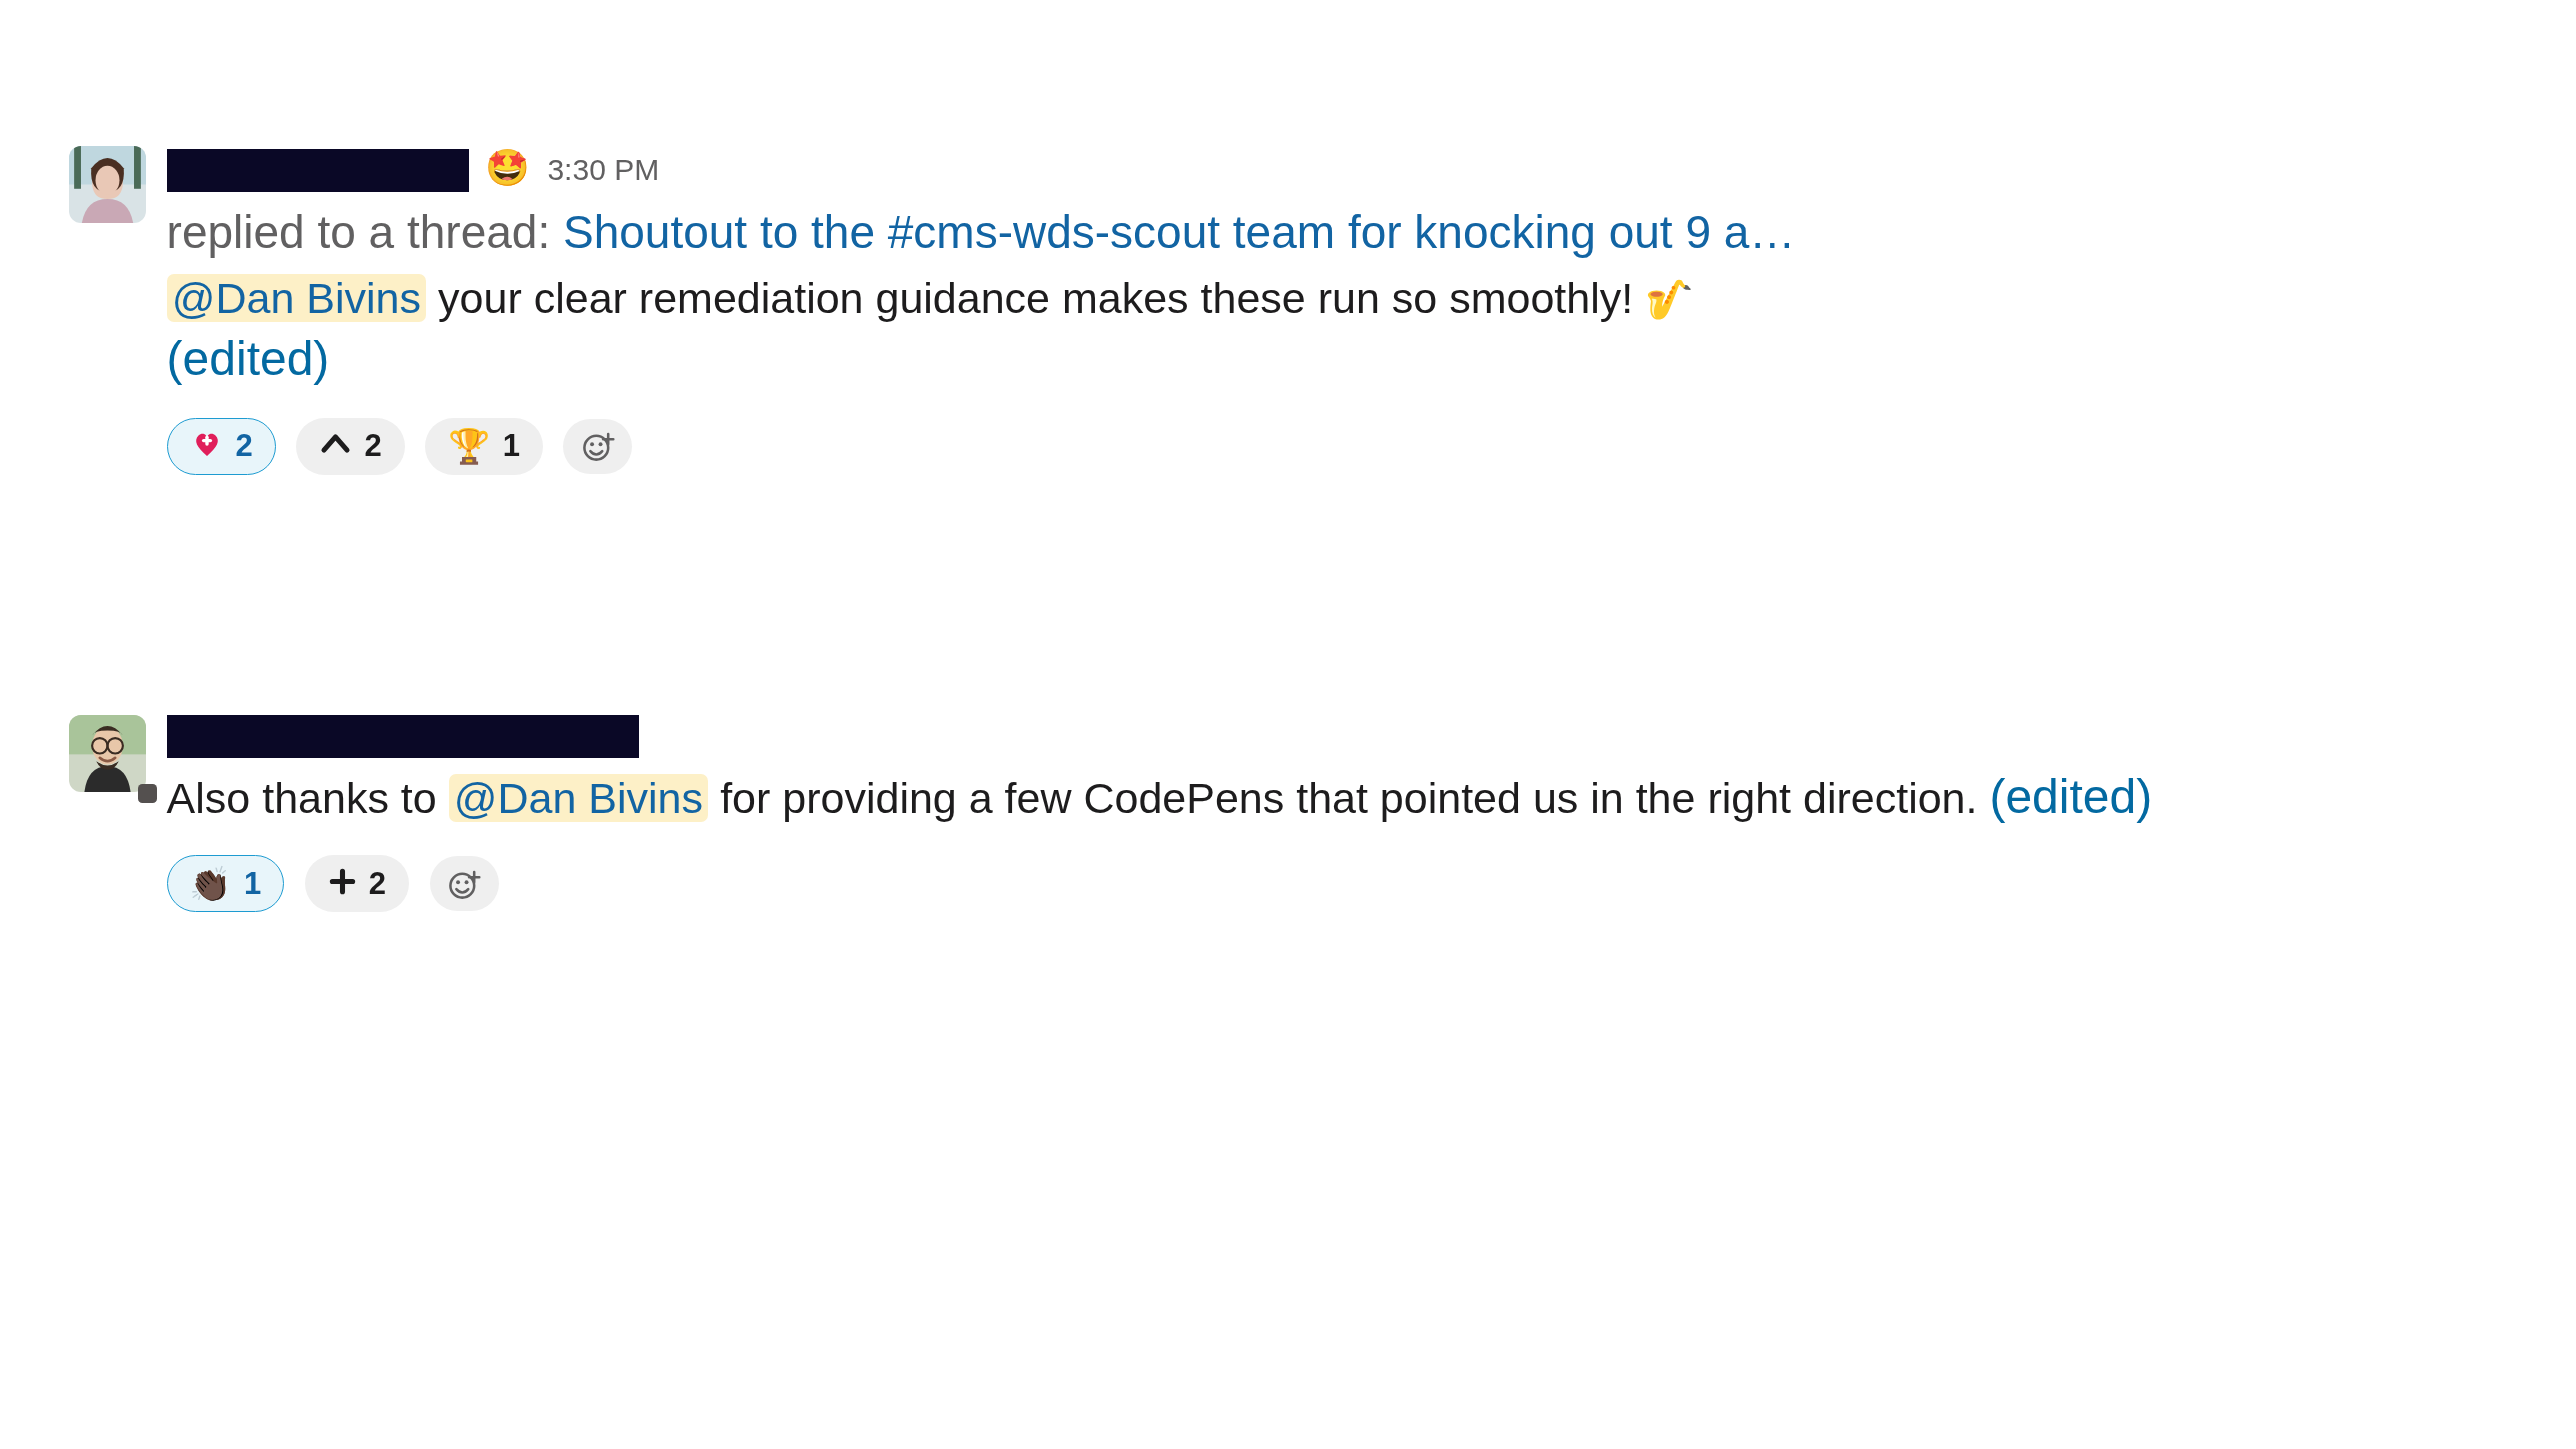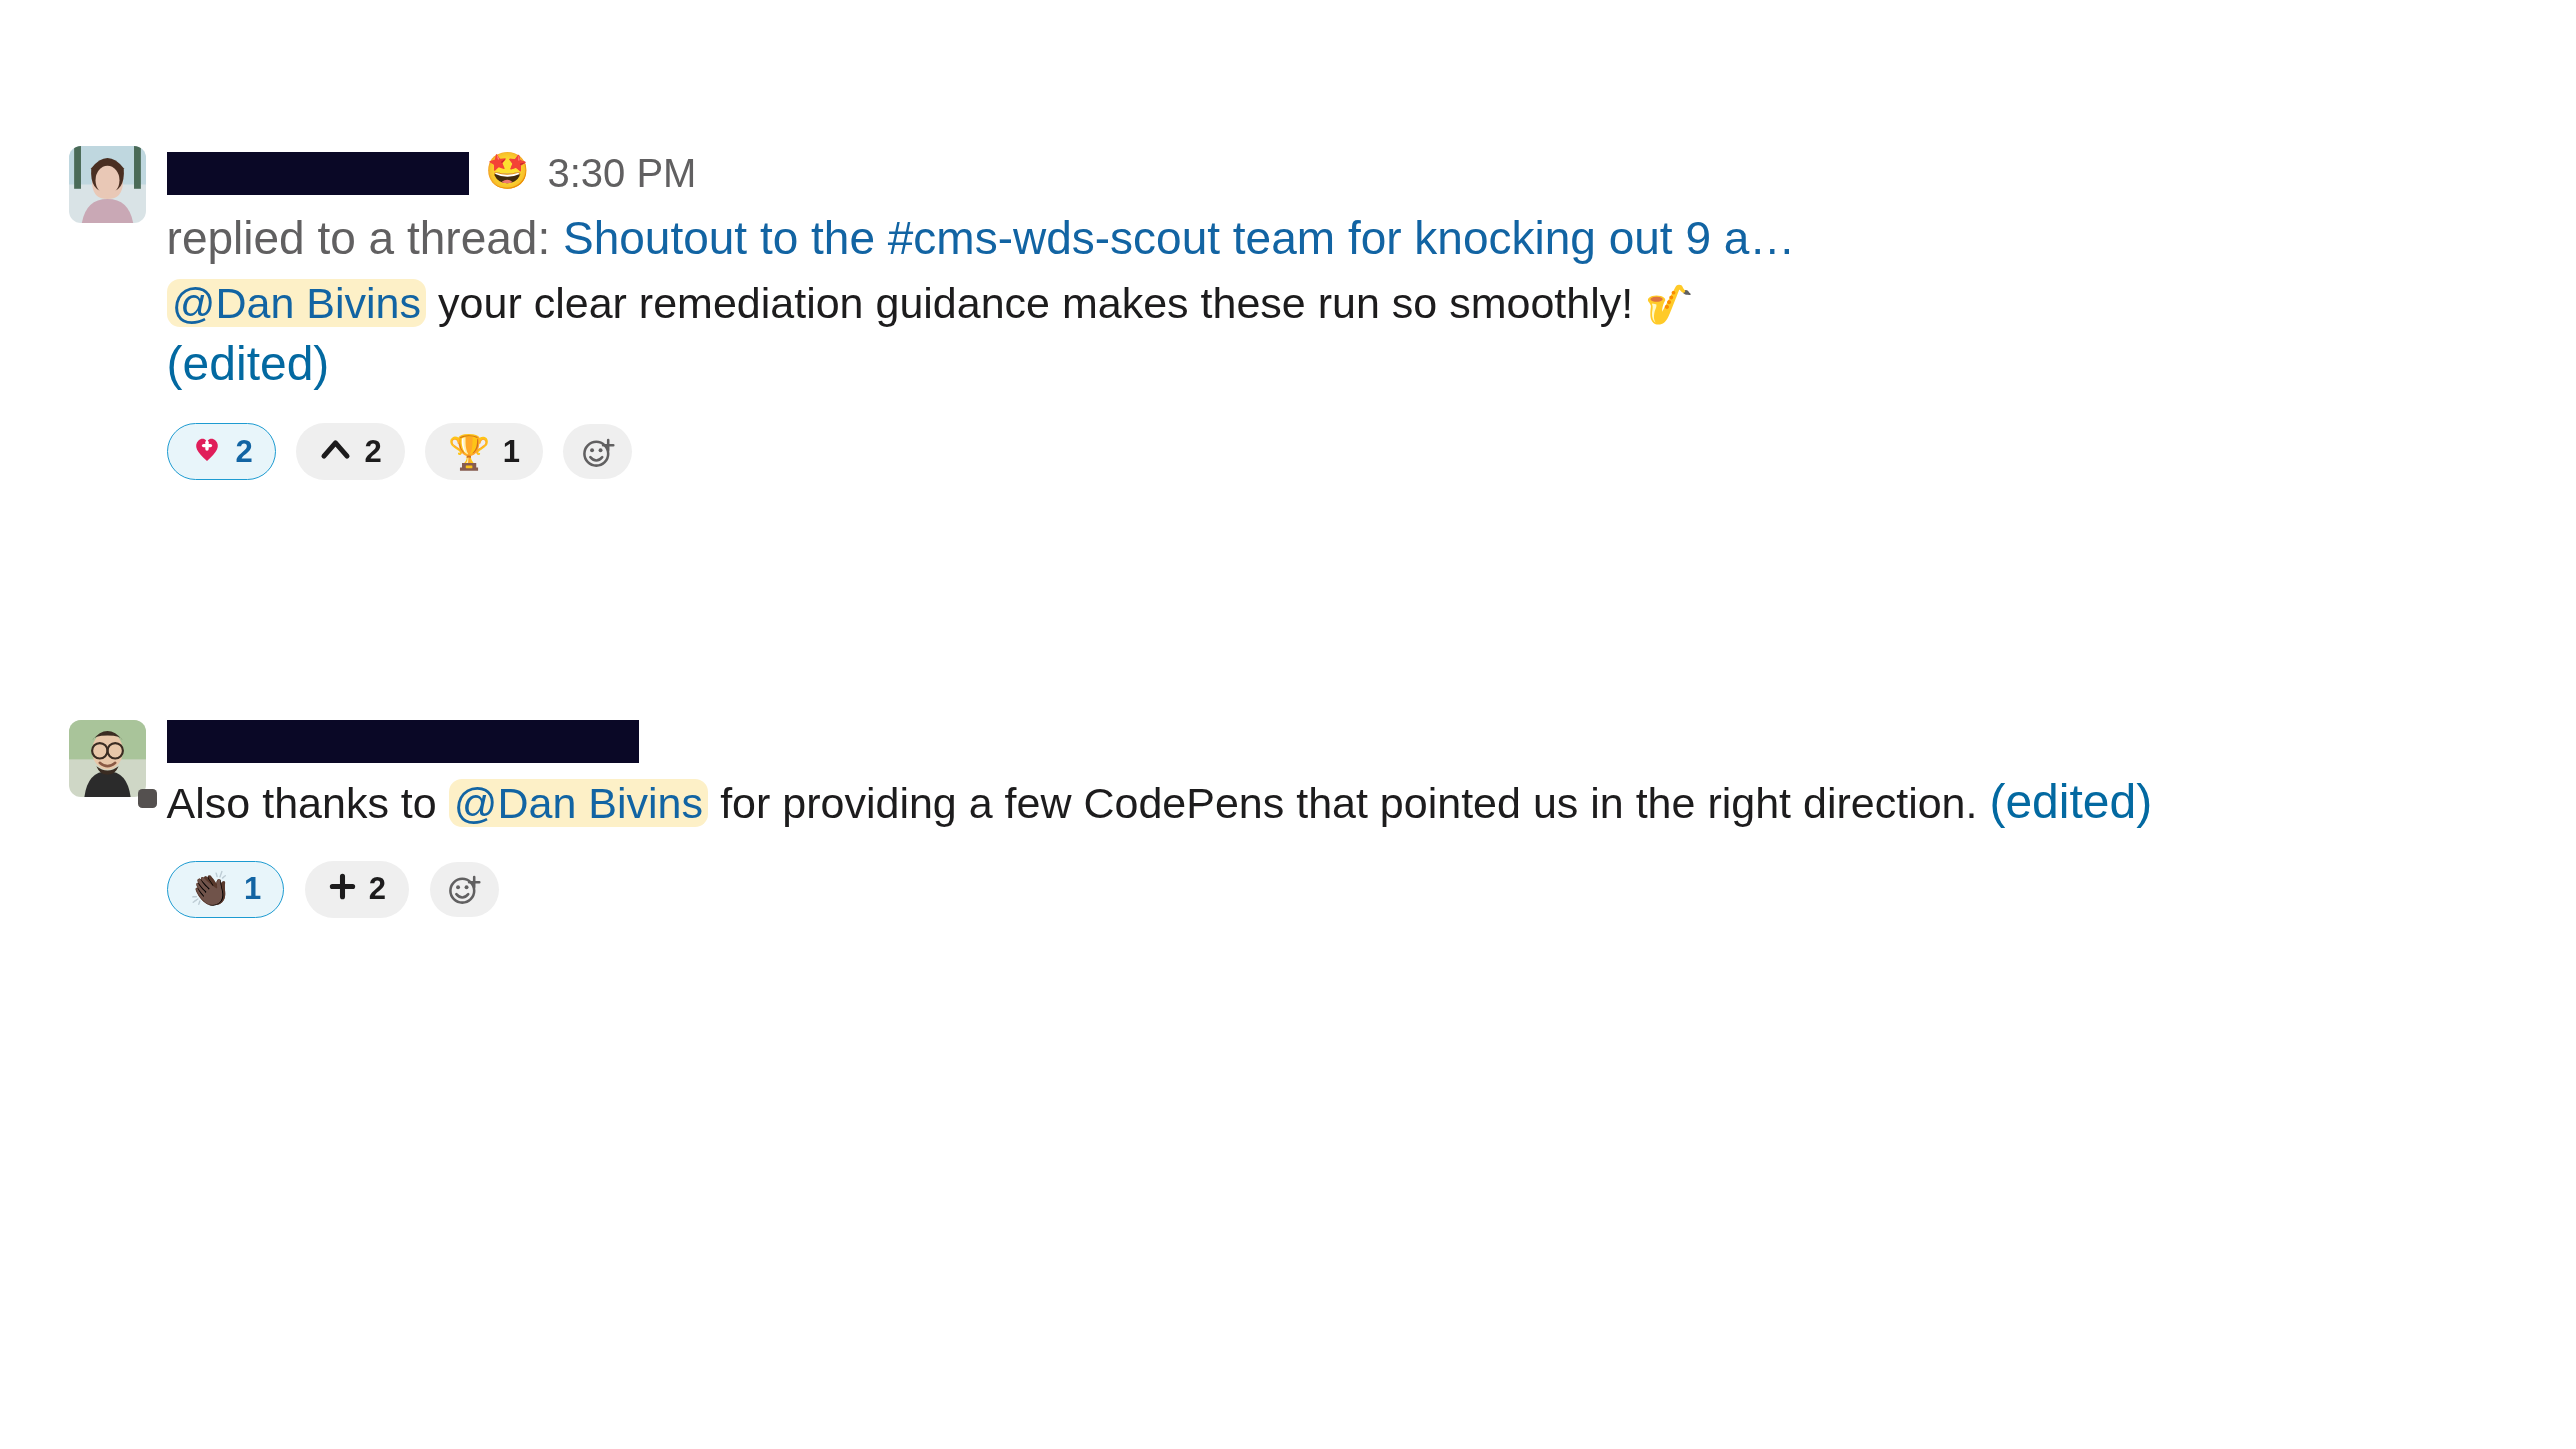--- a/index.html
+++ b/index.html
@@ -46,40 +46,40 @@
   .name-redact {
     display: inline-block;
     height: 43px;
     background: #0a0826;
   }
   .name-redact.small { width: 302px; }
   .name-redact.big   { width: 472px; }
   .status-emoji { font-size: 36px; position:relative; top:-1.7px; }
   .timestamp {
     color: #616061;
-    font-size: 40px;
+    font-size: 30px;
   }
   .reply-line {
     font-size: 46px;
     color: #616061;
   }
   .thread-link {
     color: #1264a3;
     cursor: pointer;
   }
   .msg-text {
     font-size: 43px;
     color: #1d1c1d;
     margin-top: 5.2px;
   }
   .mention {
     background: #fdf0c7;
     color: #1264a3;
     padding: 0 5.2px;
-    border-radius: 13px;
+    border-radius: 7px;
   }
   .edited {
     color: #0369a1;
     font-size: 48px;
   }
   .inline-emoji { font-size: 39px; }
   
   .reactions {
     margin-top: 26px;
     display: flex;

